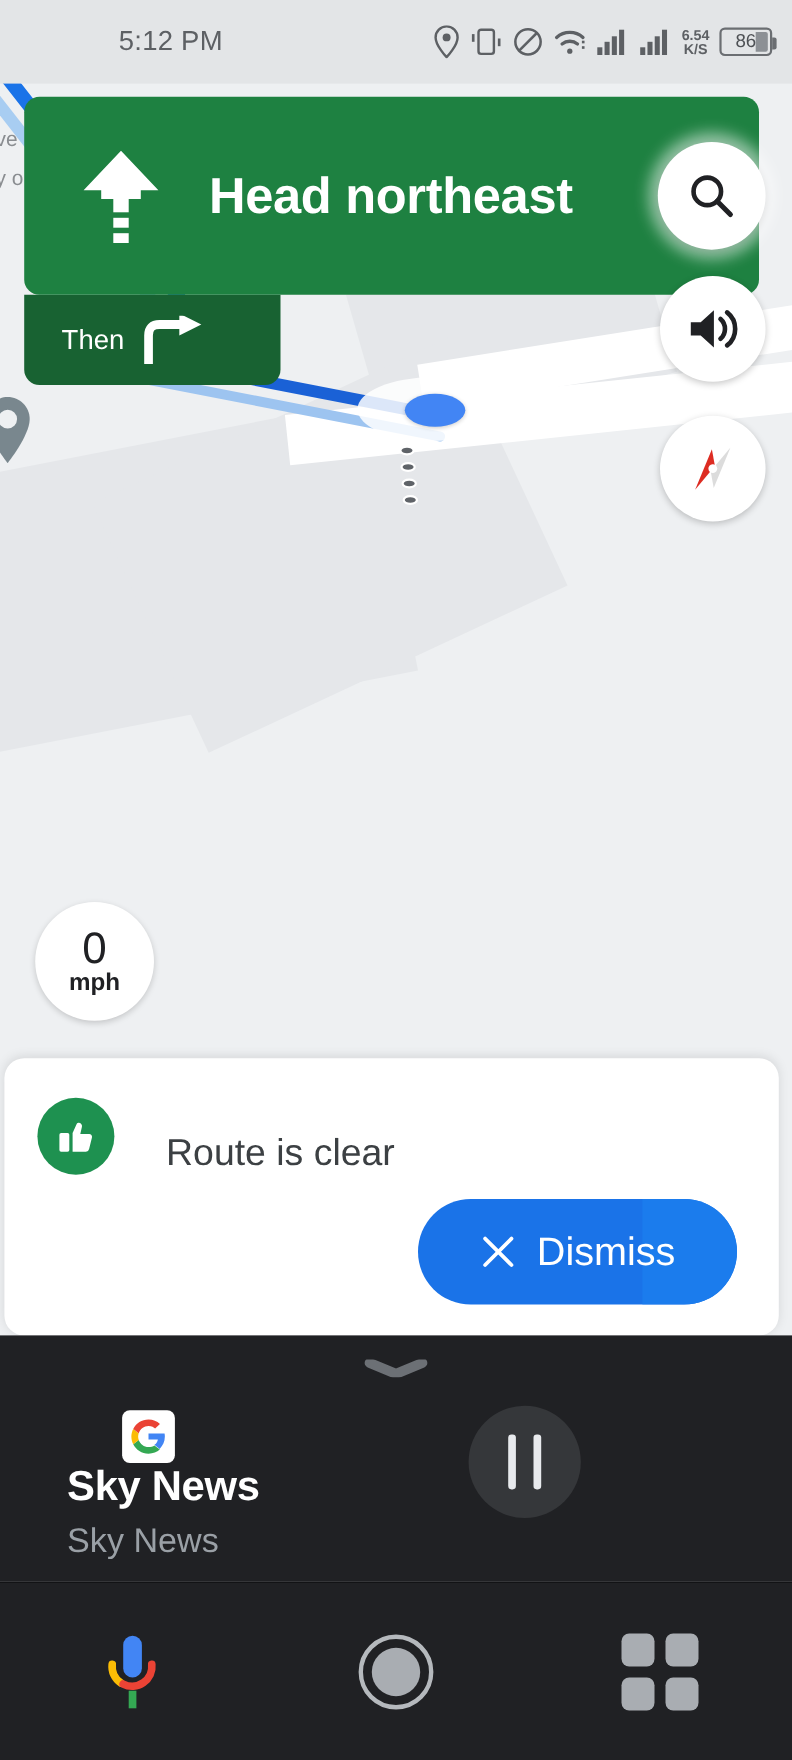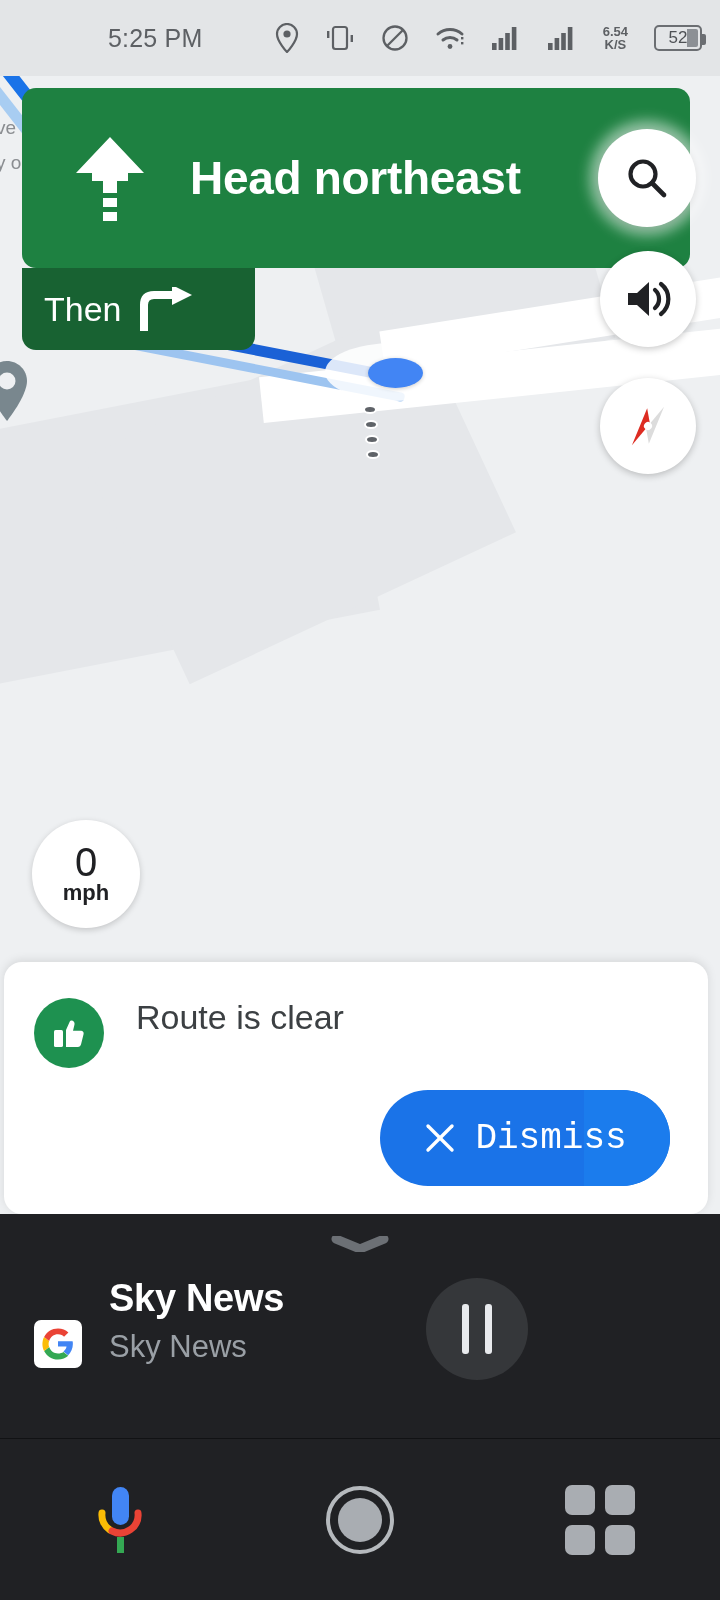--- a/index.html
+++ b/index.html
@@ -17,21 +17,21 @@
     background:#e3e5e7;
     display:flex; align-items:center;
     z-index:60;
   }
   #status-time{
     position:absolute; left:108px; top:50%; transform:translateY(-50%);
     font-size:25px; color:#5d6064; letter-spacing:.2px;
   }
   #status-icons{
     position:absolute; right:18px; top:50%; transform:translateY(-50%);
-    display:flex; align-items:center; gap:26px;
+    display:flex; align-items:center; gap:9px;
   }
   .sicon{ display:flex; align-items:center; justify-content:center; }
   .netrate{
     font-size:13px; line-height:13px; color:#5d6064; text-align:center; font-weight:600;
   }
   .netrate span{ display:block; }
   .battery{
     width:48px; height:26px; border:2.5px solid #6b6e72; border-radius:5px;
     position:relative; display:flex; align-items:center; justify-content:center;
   }
@@ -100,21 +100,21 @@
   #nav-text{
     color:#fff; font-size:46px; font-weight:700; margin-left:44px;
     letter-spacing:-.3px; white-space:nowrap;
   }
   #then-banner{
     position:absolute; left:22px; top:268px; width:233px; height:82px;
     background:#186232; border-radius:0 0 14px 14px; z-index:29;
     display:flex; align-items:center;
   }
   #then-label{
-    color:#fff; font-size:34px; font-weight:500; margin-left:22px;
+    color:#fff; font-size:25px; font-weight:500; margin-left:34px;
   }
   #then-icon{ margin-left:18px; width:56px; height:44px; }
 
   
   .fab{
     position:absolute; border-radius:50%; background:#fff;
     display:flex; align-items:center; justify-content:center;
     box-shadow:0 2px 7px rgba(0,0,0,.22);
     z-index:40;
   }
@@ -132,52 +132,52 @@
   #speed-value{ font-size:40px; font-weight:400; color:#202124; line-height:38px; }
   #speed-unit{ font-size:22px; font-weight:700; color:#202124; line-height:24px; }
 
   
   #route-card{
     position:absolute; left:4px; top:962px; width:704px; height:252px;
     background:#fff; border-radius:18px; z-index:45;
     box-shadow:0 -2px 10px rgba(0,0,0,.1);
   }
   #route-status{
-    position:absolute; left:30px; top:36px; display:flex; align-items:flex-start;
+    position:absolute; left:30px; top:36px; display:flex; align-items:flex-end;gap:15px;
   }
   #thumb-circle{
     width:70px; height:70px; border-radius:50%; background:#1e9150;
     display:flex; align-items:center; justify-content:center; flex:none;
   }
   #route-status-text{
     margin-left:32px; font-size:34px; color:#3c4043;
   }
   #dismiss-button{
     position:absolute; right:38px; bottom:28px; width:290px; height:96px;
     border-radius:48px; background:#1a73e8; overflow:hidden;
     display:flex; align-items:center; justify-content:center;
-    cursor:pointer; border:none;font-family:Liberation Mono, monospace;
+    cursor:pointer; border:none;
   }
   #dismiss-progress{
     position:absolute; right:0; top:0; bottom:0; width:86px; background:#1b7ced;
   }
   #dismiss-inner{ position:relative; z-index:2; display:flex; align-items:center; }
   #dismiss-label{ color:#fff; font-size:36px; font-weight:500; margin-left:18px; }
 
   
   #media-panel{
     position:absolute; left:0; top:1214px; width:720px; height:224px;
     background:#202124; z-index:50;
   }
   #media-handle{
     position:absolute; left:50%; transform:translateX(-50%); top:22px;
     width:58px; height:16px;
   }
   #media-info{
-    position:absolute; left:34px; top:62px; display:flex; align-items:flex-end;
+    position:absolute; left:34px; top:62px; display:flex; align-items:center;flex-direction:column;
   }
   #google-logo-box{
     width:48px; height:48px; background:#fff; border-radius:7px;
     display:flex; align-items:center; justify-content:center; flex:none; margin-top:6px;
   }
   #media-text{ margin-left:27px; }
   #media-title{ color:#fff; font-size:38px; font-weight:700; line-height:44px; letter-spacing:-.3px; }
   #media-subtitle{ color:#9aa0a6; font-size:31px; font-weight:400; line-height:42px; margin-top:6px; }
   #pause-button{
     position:absolute; left:426px; top:64px; width:102px; height:102px;
@@ -353,21 +353,21 @@
     <div id="apps-grid">
       <div class="grid-sq"></div>
         <div class="grid-sq"></div>
       <div class="grid-sq"></div>
         <div class="grid-sq"></div>
     </div>
   </div>
 </div>
 
 <div id="status-bar">
-  <div id="status-time">5:25 PM</div>
+  <div id="status-time">5:12 PM</div>
   <div id="status-icons">
     <span class="sicon">
       <svg width="24" height="30" viewBox="0 0 24 30">
         <path d="M12 1C6.5 1 2 5.5 2 11c0 7.5 10 18 10 18s10-10.5 10-18C22 5.5 17.5 1 12 1z" stroke="#5d6064" stroke-width="2.2" fill="none"></path>
         <circle cx="12" cy="11" r="3.6" fill="#5d6064"></circle>
       </svg>
     </span>
     <span class="sicon">
       <svg width="30" height="28" viewBox="0 0 30 28">
         <rect x="8" y="3" width="14" height="22" rx="2.4" stroke="#5d6064" stroke-width="2.2" fill="none"></rect>
@@ -405,16 +405,16 @@
         <rect x="14.2" y="8" width="4.6" height="17" fill="#5d6064"></rect>
         <rect x="20.8" y="2" width="4.6" height="23" fill="#5d6064"></rect>
       </svg>
     </span>
     <span class="netrate">
       <span>6.54</span>
       <span>K/S</span>
     </span>
     <span class="battery">
       <span class="fill"></span>
-      <span class="lvl">52</span>
+      <span class="lvl">86</span>
     </span>
   </div>
 </div>
 
 </body></html>

